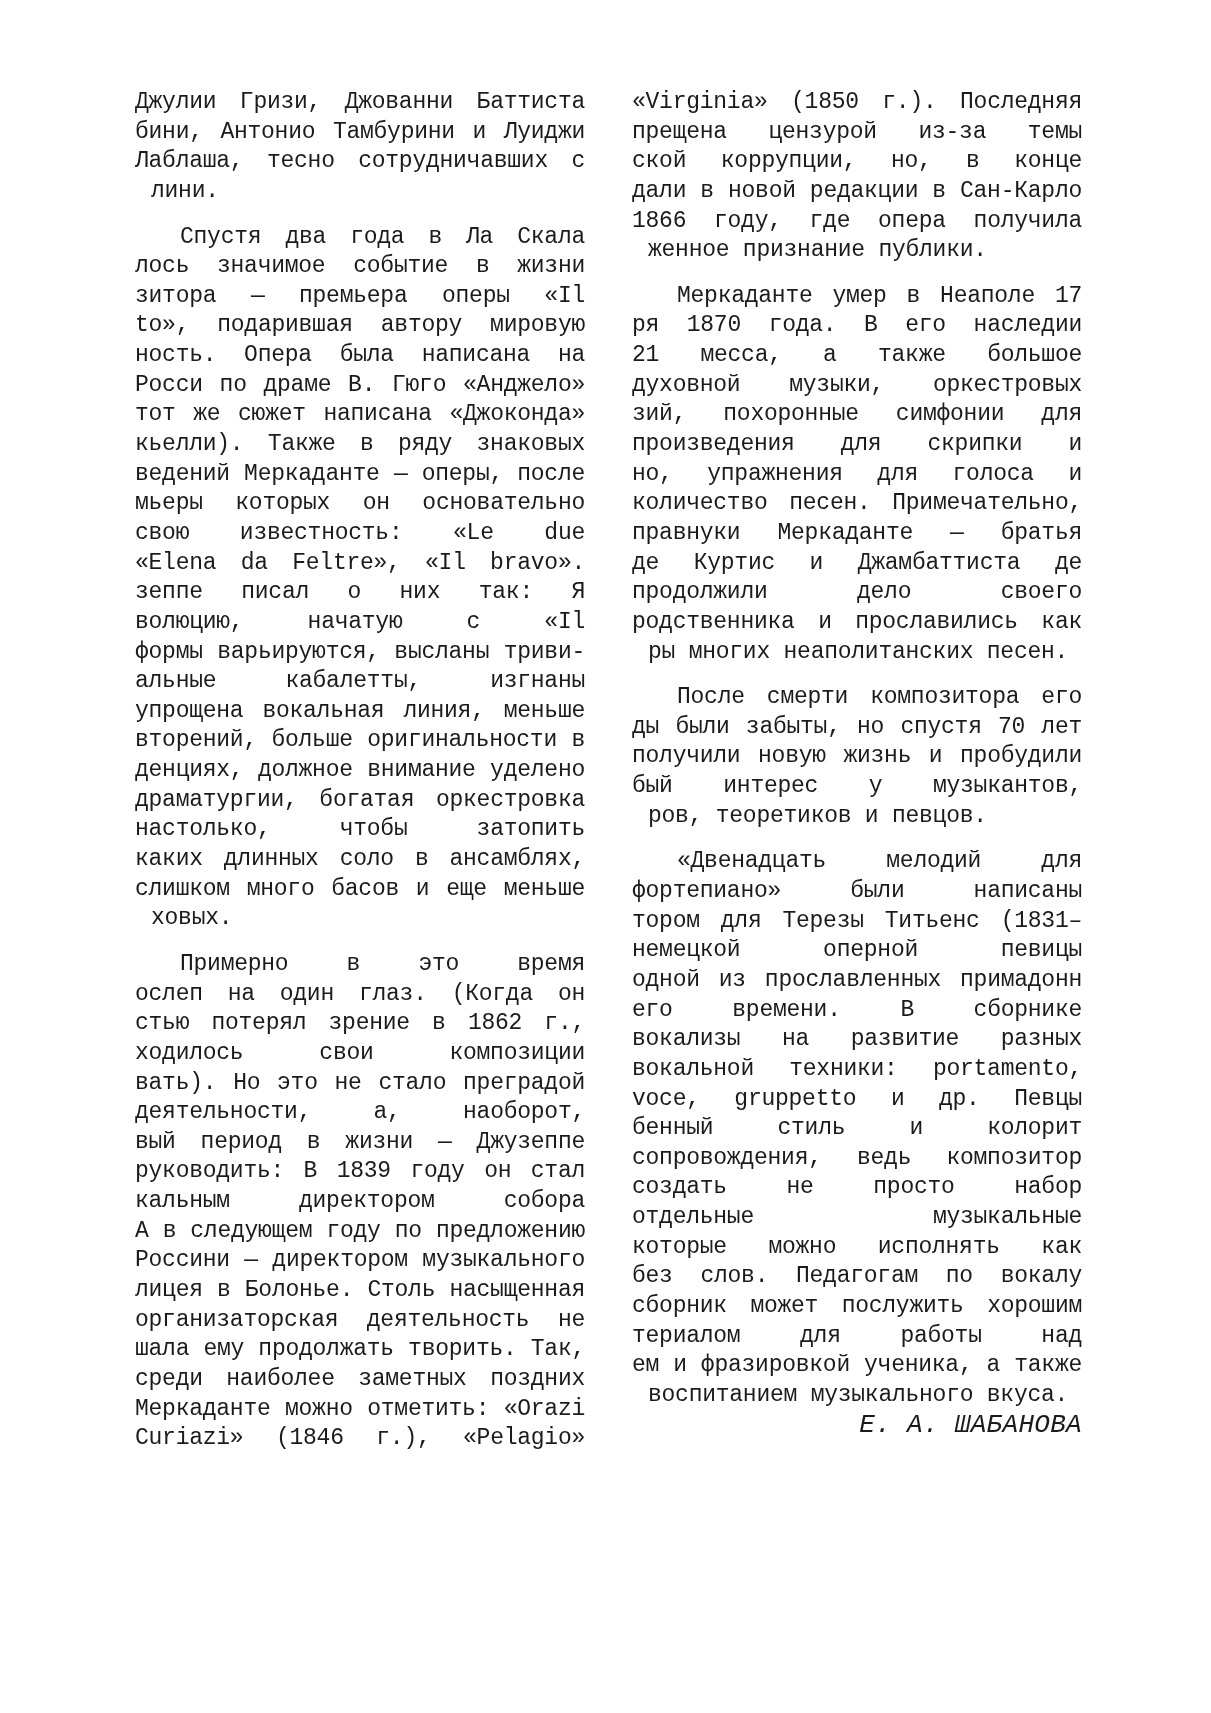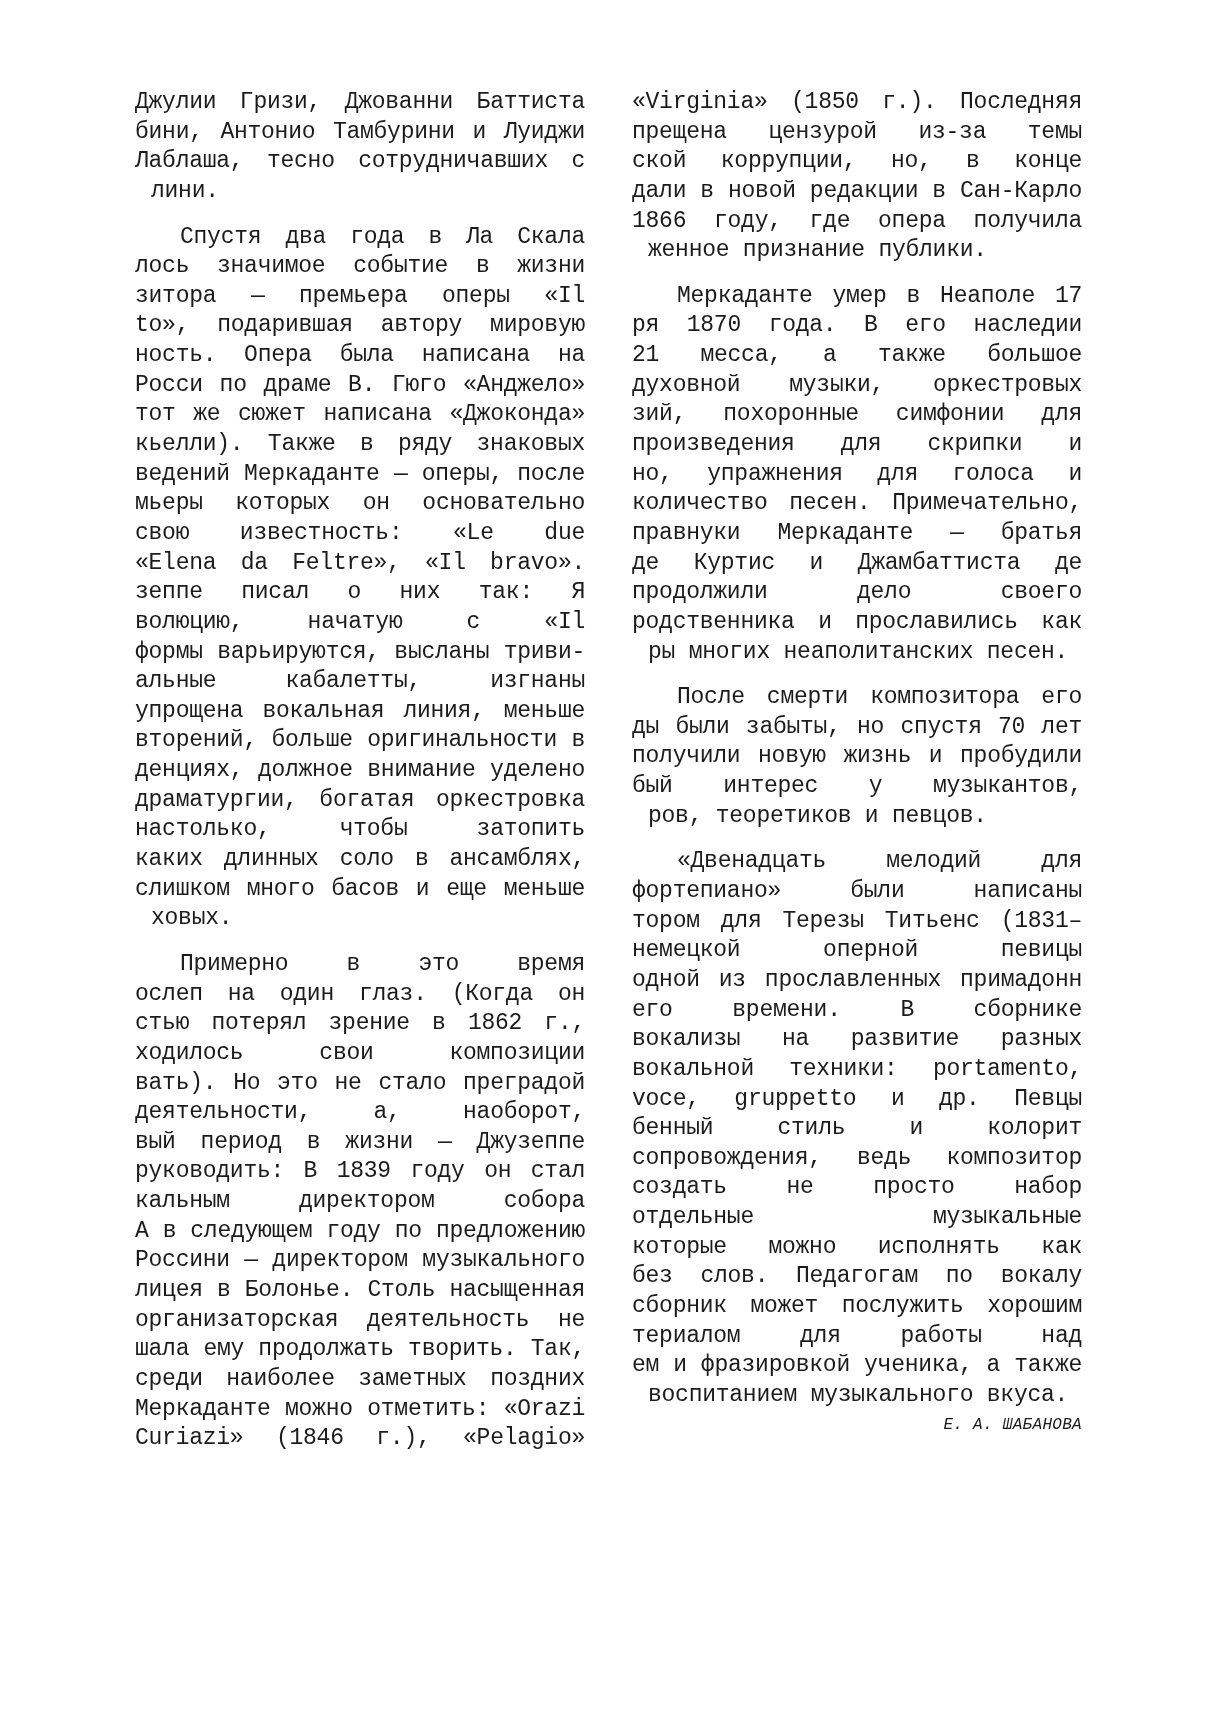--- a/index.html
+++ b/index.html
@@ -32,21 +32,21 @@
     text-align: justify;
     text-align-last: justify;
     overflow: hidden;
     white-space: normal;
   }
   .line.indent { text-indent: 45px; margin-top: 16px; }
   .line.end    { text-align-last: left; margin-left: 16px; }
   .signature {
     height: 29.65px;
     line-height: 29.65px;
-    font-size: 16px;
+    font-size: 26px;
     font-style: italic;
     text-align: right;
     letter-spacing: 0.3px;
   }
 </style>
 </head>
 <body>
 
 <div id="page">
   <div id="col-left" class="column">

